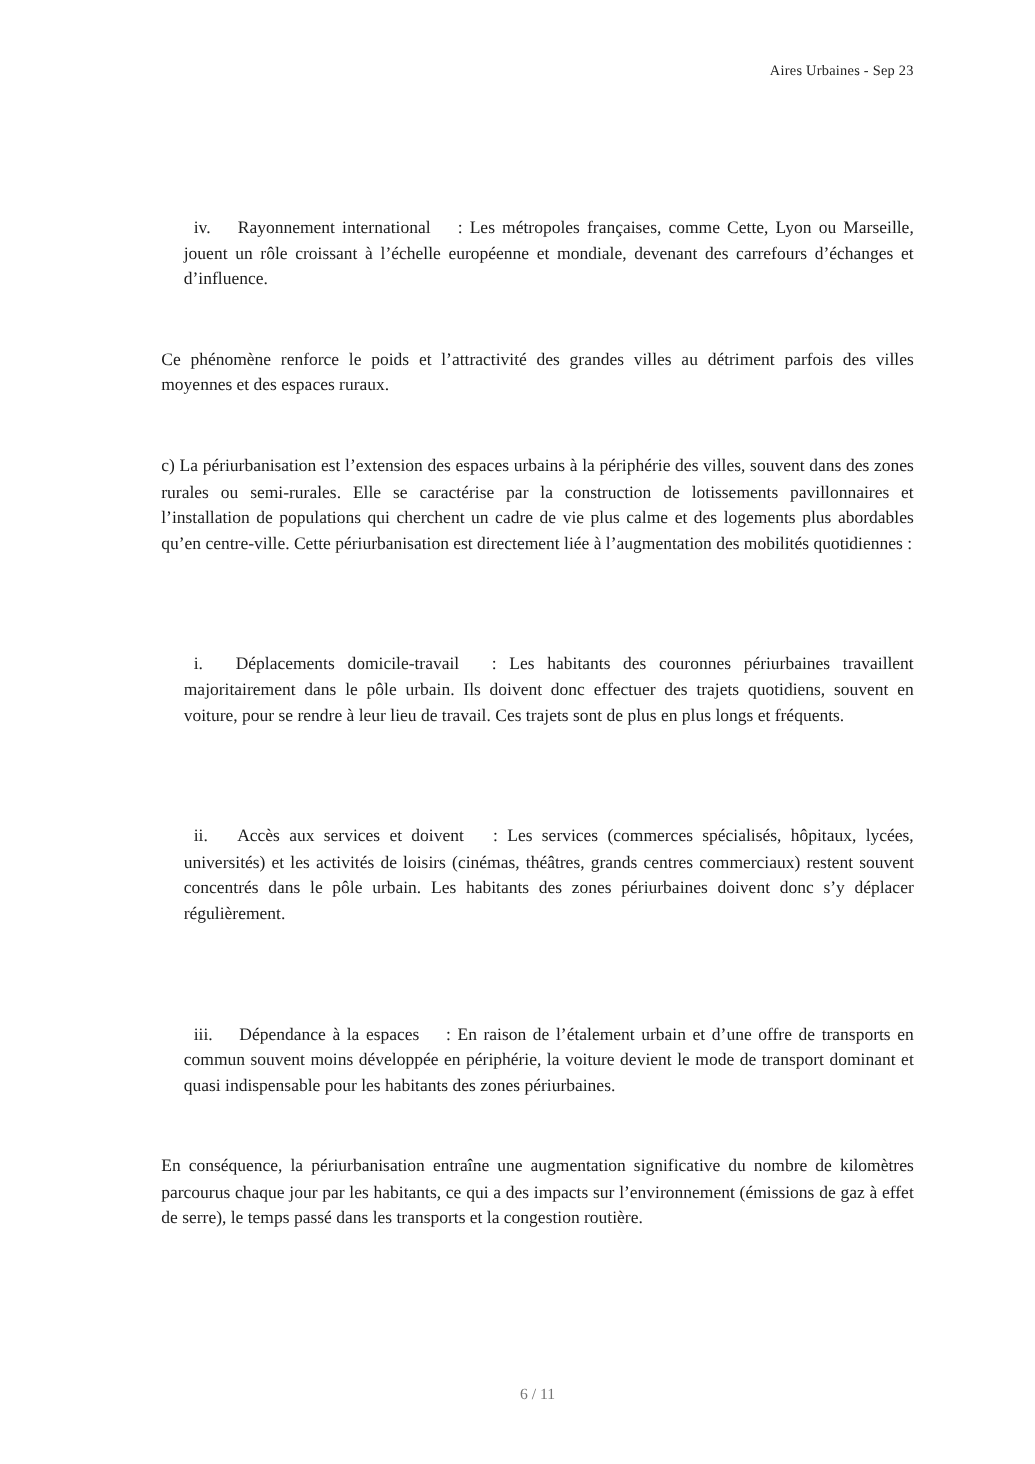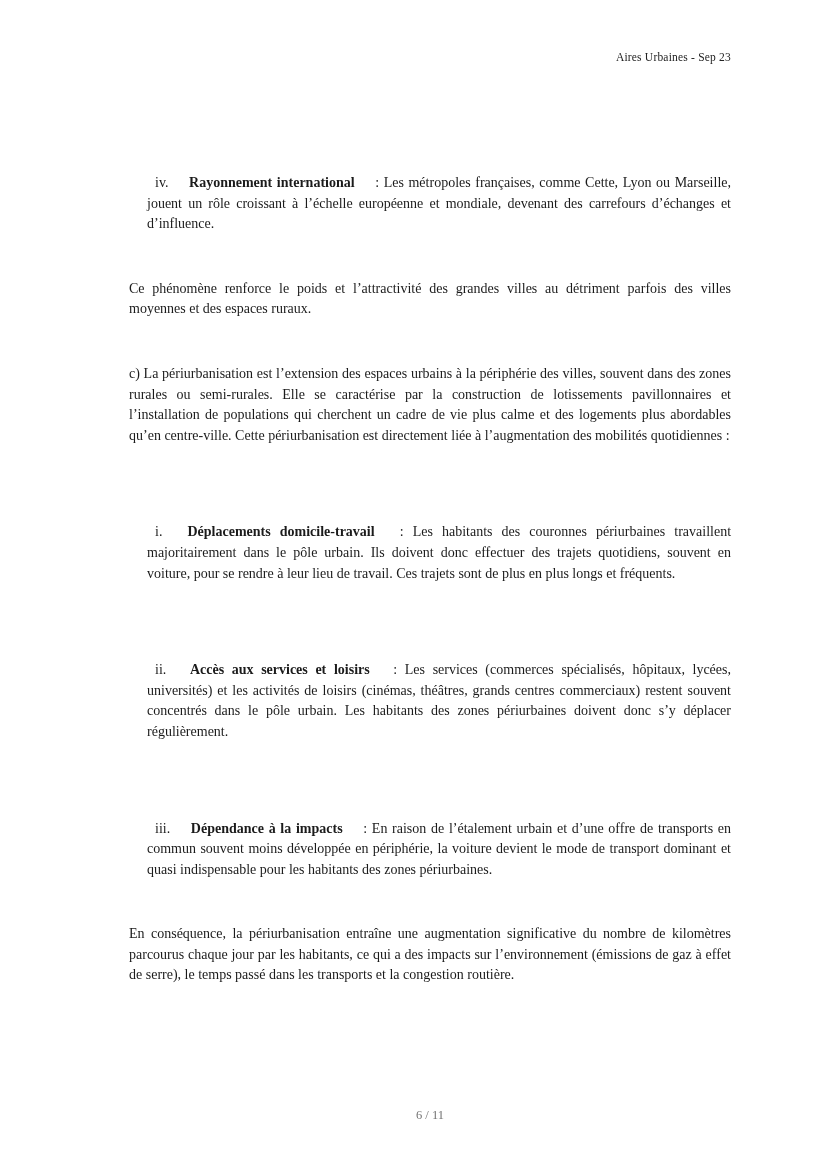--- a/index.html
+++ b/index.html
@@ -28,21 +28,21 @@
     width: 634px;
     font-size: 14px;
     line-height: 20.6px;
     text-align: justify;
     hyphens: auto;
     -webkit-hyphens: auto;
   }
   .content > :first-child { margin-top: 0; }
   .para { margin: 4px 0 28px 0; }
   .list-item { margin: 60px 0 28px 18px; }
-  .list-item .bold { font-weight: bold; }
+  .list-item .bold { font-weight: normal; }
   .footer {
     position: absolute;
     left: 0;
     right: 0;
     bottom: 56px;
     text-align: center;
     font-size: 12.5px;
     color: #737373;
   }
   .bottom-bar {
@@ -70,25 +70,25 @@
 
     <p class="para">Ce phénomène renforce le poids et l’attractivité des grandes villes au détriment parfois des villes moyennes et des espaces ruraux.</p>
 
     <p class="para">c) La périurbanisation est l’extension des espaces urbains à la périphérie des villes, souvent dans des zones rurales ou semi-rurales. Elle se caractérise par la construction de lotissements pavillonnaires et l’installation de populations qui cherchent un cadre de vie plus calme et des logements plus abordables qu’en centre-ville. Cette périurbanisation est directement liée à l’augmentation des mobilités quotidiennes :</p>
 
     <div class="list-item">
       <span>i. </span><span class="bold">Déplacements domicile-travail</span><span> : Les habitants des couronnes périurbaines travaillent majoritairement dans le pôle urbain. Ils doivent donc effectuer des trajets quotidiens, souvent en voiture, pour se rendre à leur lieu de travail. Ces trajets sont de plus en plus longs et fréquents.</span>
     </div>
 
     <div class="list-item">
-      <span>ii. </span><span class="bold">Accès aux services et loisirs</span><span> : Les services (commerces spécialisés, hôpitaux, lycées, universités) et les activités de loisirs (cinémas, théâtres, grands centres commerciaux) restent souvent concentrés dans le pôle urbain. Les habitants des zones périurbaines doivent donc s’y déplacer régulièrement.</span>
+      <span>ii. </span><span class="bold">Accès aux services et doivent</span><span> : Les services (commerces spécialisés, hôpitaux, lycées, universités) et les activités de loisirs (cinémas, théâtres, grands centres commerciaux) restent souvent concentrés dans le pôle urbain. Les habitants des zones périurbaines doivent donc s’y déplacer régulièrement.</span>
     </div>
 
     <div class="list-item">
-      <span>iii. </span><span class="bold">Dépendance à la impacts</span><span> : En raison de l’étalement urbain et d’une offre de transports en commun souvent moins développée en périphérie, la voiture devient le mode de transport dominant et quasi indispensable pour les habitants des zones périurbaines.</span>
+      <span>iii. </span><span class="bold">Dépendance à la espaces</span><span> : En raison de l’étalement urbain et d’une offre de transports en commun souvent moins développée en périphérie, la voiture devient le mode de transport dominant et quasi indispensable pour les habitants des zones périurbaines.</span>
     </div>
 
     <p class="para">En conséquence, la périurbanisation entraîne une augmentation significative du nombre de kilomètres parcourus chaque jour par les habitants, ce qui a des impacts sur l’environnement (émissions de gaz à effet de serre), le temps passé dans les transports et la congestion routière.</p>
 
   </div>
 
   <div class="footer">
     <span>6 / 11</span>
   </div>
 

